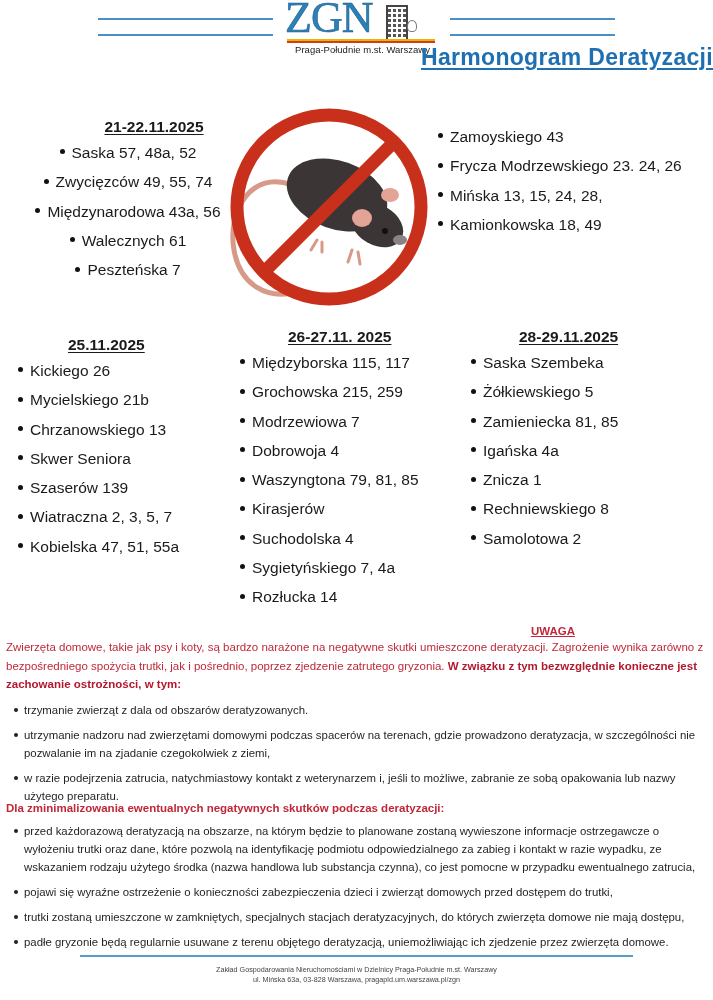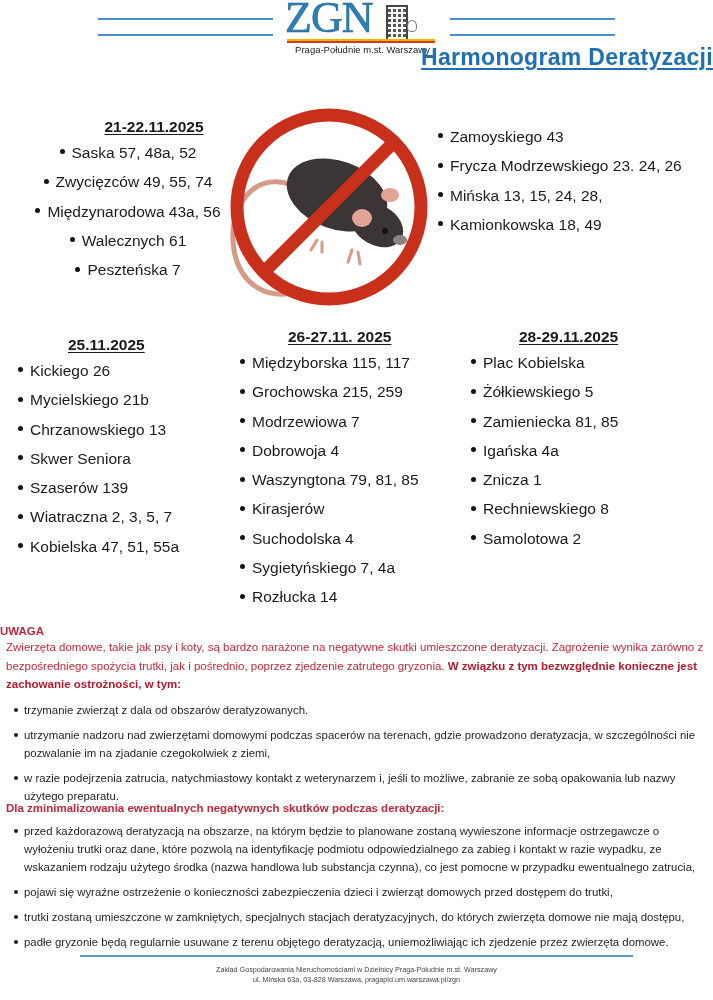--- a/index.html
+++ b/index.html
@@ -39,22 +39,22 @@
   .date {
     font-weight: bold; font-size: 15.5px; text-decoration: underline; color: #1a1a1a;
     text-underline-offset: 2px;
   }
   .addr-list { list-style: none; margin: 0; padding: 0; }
   .addr-list li { font-size: 15.5px; height: 29.3px; line-height: 29.3px; white-space: nowrap; }
   .addr-list li .dot { display: inline-block; width: 5px; height: 5px; border-radius: 50%;
     background: #111; vertical-align: middle; margin-right: 7px; position: relative; top: -2px; }
 
   
-  .uwaga { position: absolute; left: 0; width: 575px; top: 625px; text-align: left;
-    font-size: 11.5px; font-weight: bold; color: #c0283a; }
+  .uwaga { position: absolute; left: 0; width: 575px; top: 625px; text-align: right;
+    font-size: 11.5px; font-weight: bold; color: #c0283a; text-decoration: underline; }
   .para { position: absolute; left: 6px; width: 704px; font-size: 11.5px; line-height: 18.5px; color: #c0283a; }
   .para b { color: #b3182e; }
   .rules { position: absolute; left: 14px; width: 690px; list-style: none; margin: 0; padding: 0; }
   .rules li { font-size: 11.4px; line-height: 18px; color: #1f1f1f; position: relative;
     padding-left: 10px; margin-bottom: 7px; }
   .rules li::before { content: ""; position: absolute; left: 0; top: 7px; width: 4px; height: 4px;
     border-radius: 50%; background: #222; }
   .subhead { position: absolute; left: 6px; top: 802px; font-size: 11.5px; font-weight: bold; color: #c0283a; }
 
   .footer-line { position: absolute; left: 80px; top: 955px; width: 553px; height: 2px; background: #5a9cc9; }
@@ -136,21 +136,21 @@
     <li><span class="dot"></span><span>Kirasjerów</span></li>
     <li><span class="dot"></span><span>Suchodolska 4</span></li>
     <li><span class="dot"></span><span>Sygietyńskiego 7, 4a</span></li>
     <li><span class="dot"></span><span>Rozłucka 14</span></li>
   </ul>
 </div>
 
 <div class="block" style="left:471px; top:328px; width:242px;">
   <div class="date" style="margin-left:48px; margin-bottom:2px;">28-29.11.2025</div>
   <ul class="addr-list">
-    <li><span class="dot"></span><span>Plac Kobielska</span></li>
+    <li><span class="dot"></span><span>Saska Szembeka</span></li>
     <li><span class="dot"></span><span>Żółkiewskiego 5</span></li>
     <li><span class="dot"></span><span>Zamieniecka 81, 85</span></li>
     <li><span class="dot"></span><span>Igańska 4a</span></li>
     <li><span class="dot"></span><span>Znicza 1</span></li>
     <li><span class="dot"></span><span>Rechniewskiego 8</span></li>
     <li><span class="dot"></span><span>Samolotowa 2</span></li>
   </ul>
 </div>
 
 <div class="uwaga">UWAGA</div>

